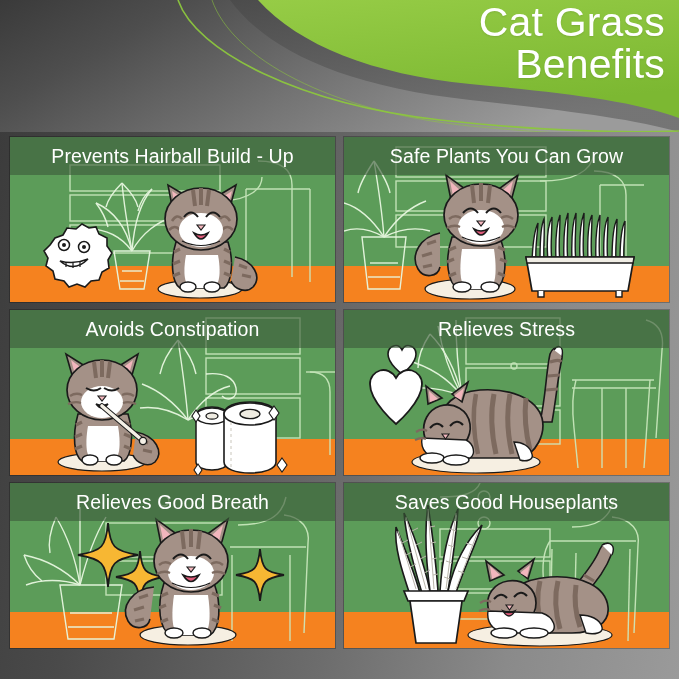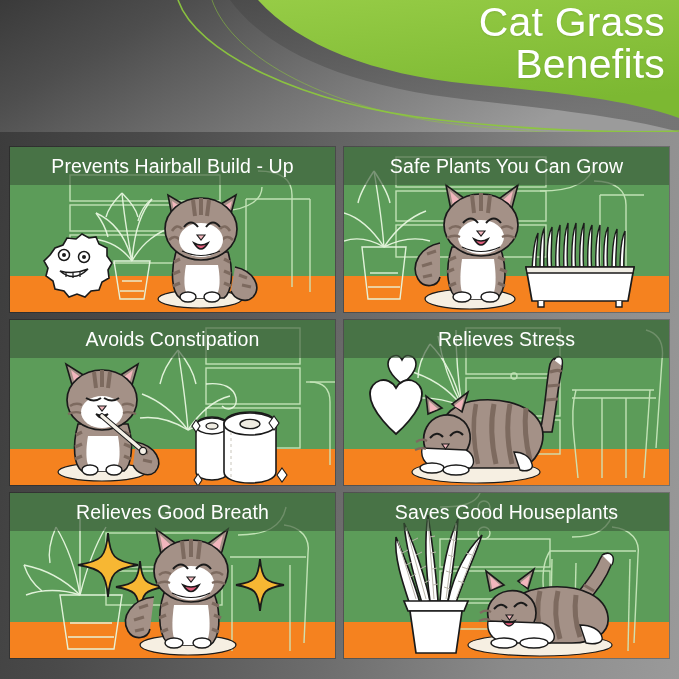--- a/index.html
+++ b/index.html
@@ -23,21 +23,20 @@
   
   #grid{
     position:absolute;left:10px;top:137px;width:659px;
     display:grid;grid-template-columns:325px 325px;grid-template-rows:165px 165px 165px;
     column-gap:9px;row-gap:8px;
   }
   .panel{
     position:relative;width:325px;height:165px;overflow:hidden;
     background:#5c9c59;
     box-shadow:0 0 0 1px rgba(0,0,0,.25);
-    margin-top:10px;
   }
   .band{
     position:absolute;left:0;top:0;width:100%;height:38px;
     background:rgba(60,90,58,.62);
   }
   .band-text{
     position:absolute;left:0;top:0;width:100%;height:38px;
     display:flex;align-items:center;justify-content:center;
     color:#ffffff;font-size:19.5px;white-space:nowrap;letter-spacing:.1px;
   }

